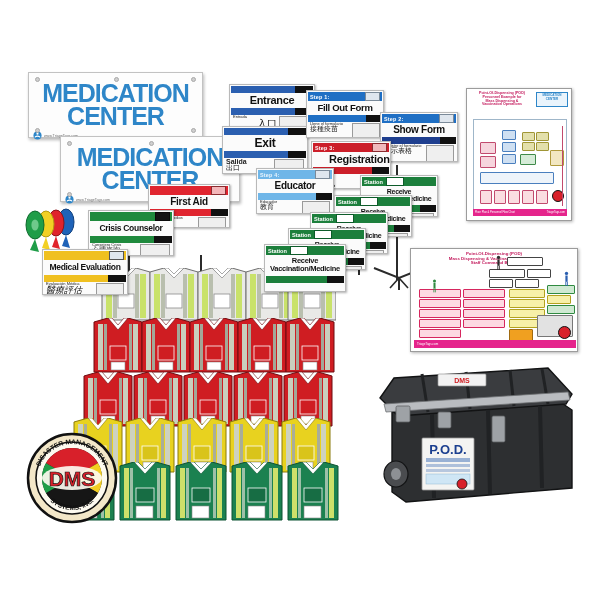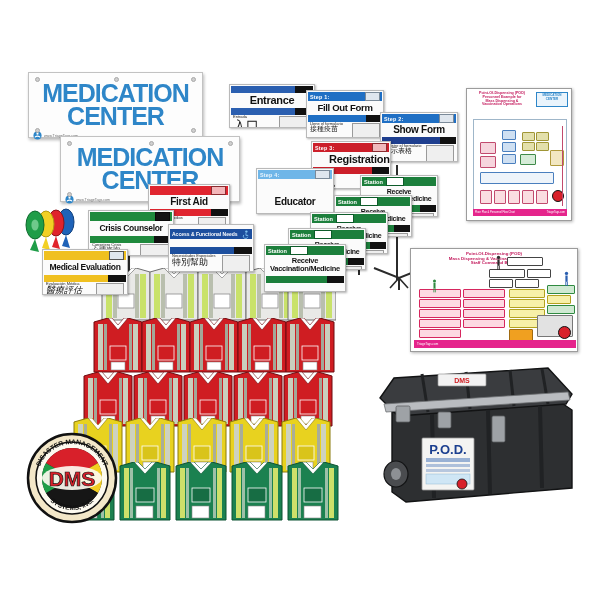--- a/index.html
+++ b/index.html
@@ -106,26 +106,44 @@
         <span class="r"></span>
       </div>
     <div class="main" style="font-size:11px;padding:2px 0;">Entrance</div>
     <div class="bar split">
         <span class="l" style="background:#2b5fb0"></span>
         <span class="r"></span>
       </div>
     <div style="display:flex;">
       <div style="flex:1">
         <div class="sub">Entrada</div>
-        <div class="cjk" style="font-size:13px;">入口</div>
+        <div class="cjk" style="font-size:10px;text-align:right;">入口</div>
       </div>
       <div class="pocket" style="width:30px;height:15px;margin:1px 2px;"></div>
     </div>
   </div>
 
+  <div class="sign abs" style="left:222px;top:126px;width:86px;height:48px;z-index:9;">
+    <div class="bar split">
+        <span class="l" style="background:#2b5fb0"></span>
+        <span class="r"></span>
+      </div>
+    <div class="main" style="font-size:12px;padding:2px 0;">Exit</div>
+    <div class="bar split">
+        <span class="l" style="background:#2b5fb0"></span>
+        <span class="r"></span>
+      </div>
+    <div style="display:flex;">
+      <div style="flex:1">
+        <div class="sub" style="font-size:7px;font-weight:bold;">Salida</div>
+        <div class="cjk" style="font-size:7px;">出口</div>
+      </div>
+      <div class="pocket" style="width:28px;height:15px;margin:1px 2px;"></div>
+    </div>
+  </div>
 
   <div class="sign abs" style="left:306px;top:90px;width:78px;height:48px;z-index:10;">
     <div class="hdr" style="background:#1f6fc4;height:9px;">
       <span class="lbl">Step 1:</span>
       <span class="ico"></span>
     </div>
     <div class="main" style="font-size:9.5px;padding:2px 0;">Fill Out Form</div>
     <div class="bar split">
         <span class="l" style="background:#1f6fc4"></span>
         <span class="r"></span>
@@ -175,21 +193,21 @@
       </div>
       <div class="pocket" style="width:24px;height:14px;margin:1px 2px;"></div>
     </div>
   </div>
 
   <div class="sign abs" style="left:256px;top:168px;width:78px;height:46px;z-index:12;">
     <div class="hdr" style="background:#6fb6e8;height:9px;">
       <span class="lbl" style="color:#eaf5fd;">Step 4:</span>
       <span class="ico"></span>
     </div>
-    <div class="main" style="font-size:10px;padding:18px 0;">Educator</div>
+    <div class="main" style="font-size:10px;padding:2px 0;">Educator</div>
     <div class="bar split">
         <span class="l" style="background:#6fb6e8"></span>
         <span class="r"></span>
       </div>
     <div style="display:flex;">
       <div style="flex:1">
         <div class="sub">Educador</div>
         <div class="cjk" style="font-size:7px;">教育</div>
       </div>
       <div class="pocket" style="width:26px;height:13px;margin:1px 2px;"></div>
@@ -247,41 +265,20 @@
       </div>
     <div style="display:flex;">
       <div style="flex:1">
         <div class="sub">Evaluación Médica</div>
         <div class="cjk" style="font-size:9px;font-style:italic;">醫療評估</div>
       </div>
       <div class="pocket" style="width:26px;height:14px;margin:1px 2px;"></div>
     </div>
   </div>
 
-  <div class="sign abs" style="left:168px;top:224px;width:86px;height:48px;z-index:17;">
-    <div class="bar" style="background:#fbfbfb;height:3px;"></div>
-    <div style="display:flex;align-items:center;background:#1d4f9e;height:10px;padding:0 2px;">
-      <span style="color:#fff;font-size:5px;font-weight:bold;">Access &amp; Functional Needs</span>
-      <svg width="9" height="9" viewBox="0 0 20 20" style="margin-left:auto;">
-        <circle cx="12" cy="3.5" r="2.6" fill="#7fc2ee"></circle>
-        <path d="M11 7 L11 12 L16 12 M6 11 a5 5 0 1 0 9 4" stroke="#7fc2ee" stroke-width="2" fill="none"></path>
-      </svg>
-    </div>
-    <div class="bar split" style="margin-top:8px;">
-        <span class="l" style="background:#1d4f9e"></span>
-        <span class="r"></span>
-      </div>
-    <div style="display:flex;">
-      <div style="flex:1">
-        <div class="sub">Necesidades Especiales</div>
-        <div class="cjk" style="font-size:9px;">特別幫助</div>
-      </div>
-      <div class="pocket" style="width:26px;height:15px;margin:1px 2px;"></div>
-    </div>
-  </div>
 
   <div class="sign abs" style="left:360px;top:175px;width:78px;height:42px;z-index:18;">
     <div style="display:flex;align-items:center;background:#1c7f3c;height:9px;padding:0 2px;">
       <span style="color:#fff;font-size:5.6px;font-weight:bold;">Station</span>
       <span style="background:#fff;border:1px solid #0d5c2a;width:16px;height:7px;margin-left:3px;"></span>
       <span class="ico" style="margin-left:auto;background:#2f2f2f;border-color:#111;width:11px;"></span>
     </div>
     <div class="main" style="font-size:7px;padding:2px 1px;line-height:1.05;"><span>Receive Vaccination/Medicine</span></div>
     <div class="bar split">
         <span class="l" style="background:#1c7f3c"></span>

